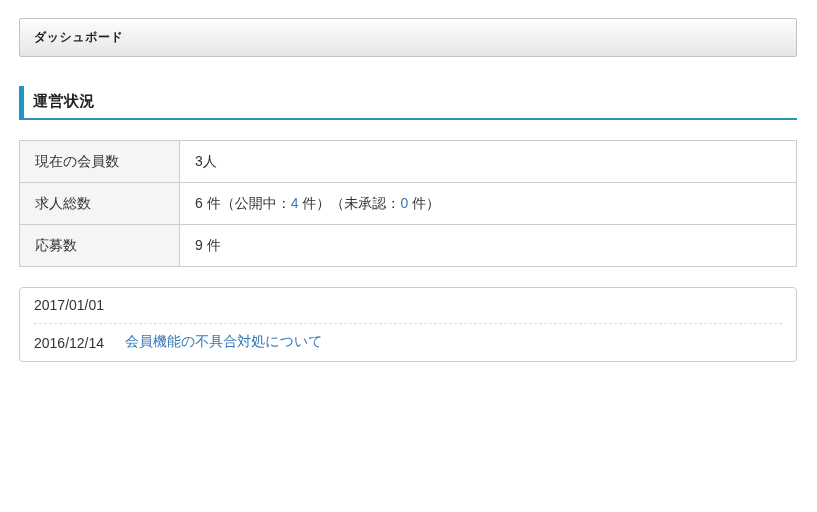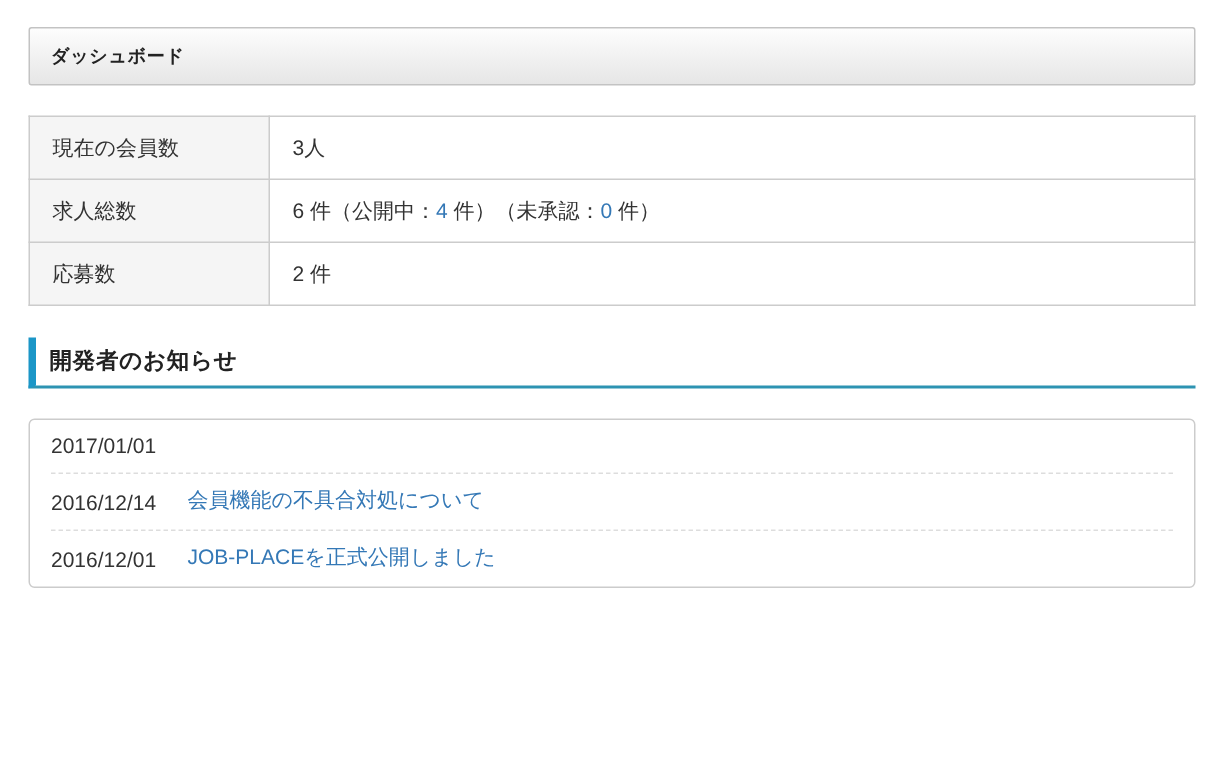--- a/index.html
+++ b/index.html
@@ -109,49 +109,45 @@
 </style>
 </head>
 <body>
 
 <div class="content">
 
   <div class="page-header">
     <h1>ダッシュボード</h1>
   </div>
 
+  <div class="section-heading">
+    <h2>運営状況</h2>
+  </div>
 
   <table class="status-table">
     <tbody>
       <tr>
         <th>現在の会員数</th>
         <td>3人</td>
       </tr>
       <tr>
         <th>求人総数</th>
         <td><span>6 件（公開中：</span><a class="count-link">4</a><span> 件）（未承認：</span><a class="count-link">0</a><span> 件）</span></td>
       </tr>
       <tr>
         <th>応募数</th>
-        <td>2 件</td>
+        <td>9 件</td>
       </tr>
     </tbody>
   </table>
 
-  <div class="section-heading news">
-    <h2>開発者のお知らせ</h2>
-  </div>
 
   <ul class="news-box">
     <li>
       <span class="news-date">2017/01/01</span>
     </li>
     <li>
       <span class="news-date">2016/12/14</span>
       <a class="news-link">会員機能の不具合対処について</a>
     </li>
-    <li>
-      <span class="news-date">2016/12/01</span>
-      <a class="news-link">JOB-PLACEを正式公開しました</a>
-    </li>
   </ul>
 
 </div>
 
 </body></html>

